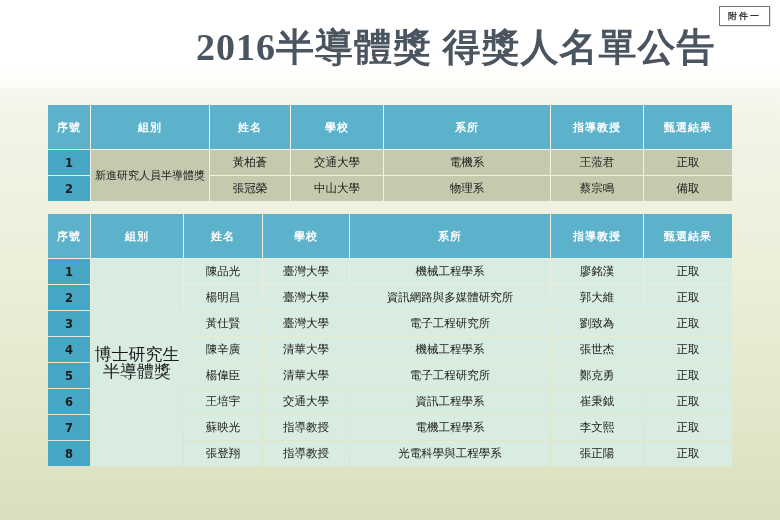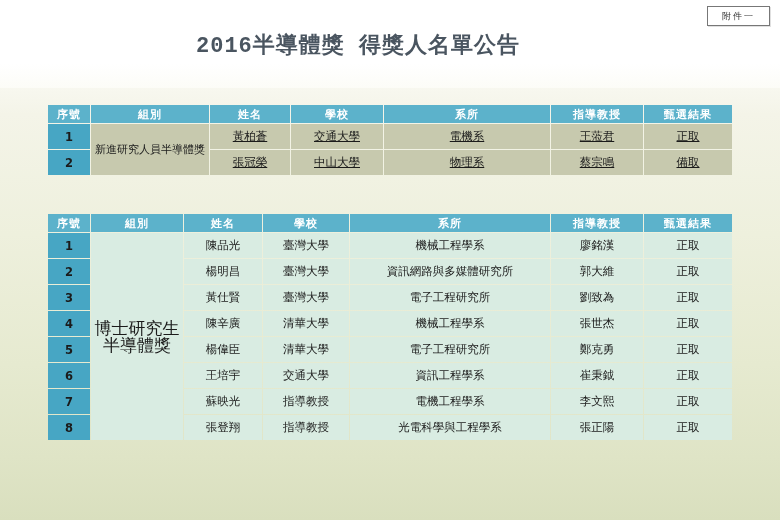--- a/index.html
+++ b/index.html
@@ -17,55 +17,56 @@
   #header{
     position:absolute;left:0;top:0;width:780px;height:88px;
     background:linear-gradient(to bottom,#ffffff 0%,#ffffff 72%,#fcfcf7 100%);
   }
   #logo{
     position:absolute;left:26px;top:14px;width:170px;height:62px;
   }
   #attach-box{
     position:absolute;right:10px;top:6px;
     border:1px solid #777;background:#fff;
-    padding:3px 14px;font-size:9px;color:#333;
+    padding:3px 8px;font-size:9px;color:#333;
     letter-spacing:2px;line-height:12px;
     font-family:"DejaVu Sans","Liberation Sans",sans-serif;
     box-shadow:1px 1px 0 rgba(0,0,0,.12);
+    font-weight:bold;
   }
   #title{
     position:absolute;left:196px;top:28px;width:530px;
-    font-size:22px;line-height:38px;color:#4a5560;
+    font-size:38px;line-height:38px;color:#4a5560;
     font-weight:bold;letter-spacing:1px;white-space:nowrap;
-    font-family:Liberation Mono, monospace;
+    font-family:Liberation Serif, serif;
     text-shadow:0 1px 0 rgba(255,255,255,.7);
   }
   
   .tbl{
     position:absolute;border-collapse:separate;border-spacing:1.5px;
     table-layout:fixed;
     font-family:"DejaVu Serif","Liberation Serif",serif;
   }
   #table1{left:47px;top:104px;width:686px;}
   #table2{left:47px;top:213px;width:686px;}
   .tbl th{
     background:#5cb2cb;color:#ffffff;font-size:11px;font-weight:bold;
-    height:18px;padding:0 2px;text-align:center;letter-spacing:1px;
+    height:28px;padding:8px 2px;text-align:center;letter-spacing:1px;
     border:0;
   }
   .tbl td{
     font-size:11.5px;text-align:center;height:25px;padding:0 2px;
     color:#1b1b1b;border:0;white-space:nowrap;
   }
   .idx{
     background:#47a6c4;color:#ffffff;font-weight:bold;font-size:11px;
     font-family:"DejaVu Sans","Liberation Sans",sans-serif;
   }
   
-  #table1 td.body{background:#c7c9ae;text-decoration:underline;}
+  #table1 td.body{background:#c7c9ae;}
   #table1 td.grp{background:#c7c9ae;font-size:11px;letter-spacing:0px;margin-top:31px;}
   
   #table2 td.body{background:#d9ece2;margin-top:20px;}
   #table2 td.grp{background:#d9ece2;font-size:17px;line-height:17px;}
   .c-no{width:42px;}
   .c-grp{width:118px;}
   .c-name{width:80px;}
   .c-school{width:92px;}
   .c-dept{width:auto;}
   .c-adv{width:92px;}

